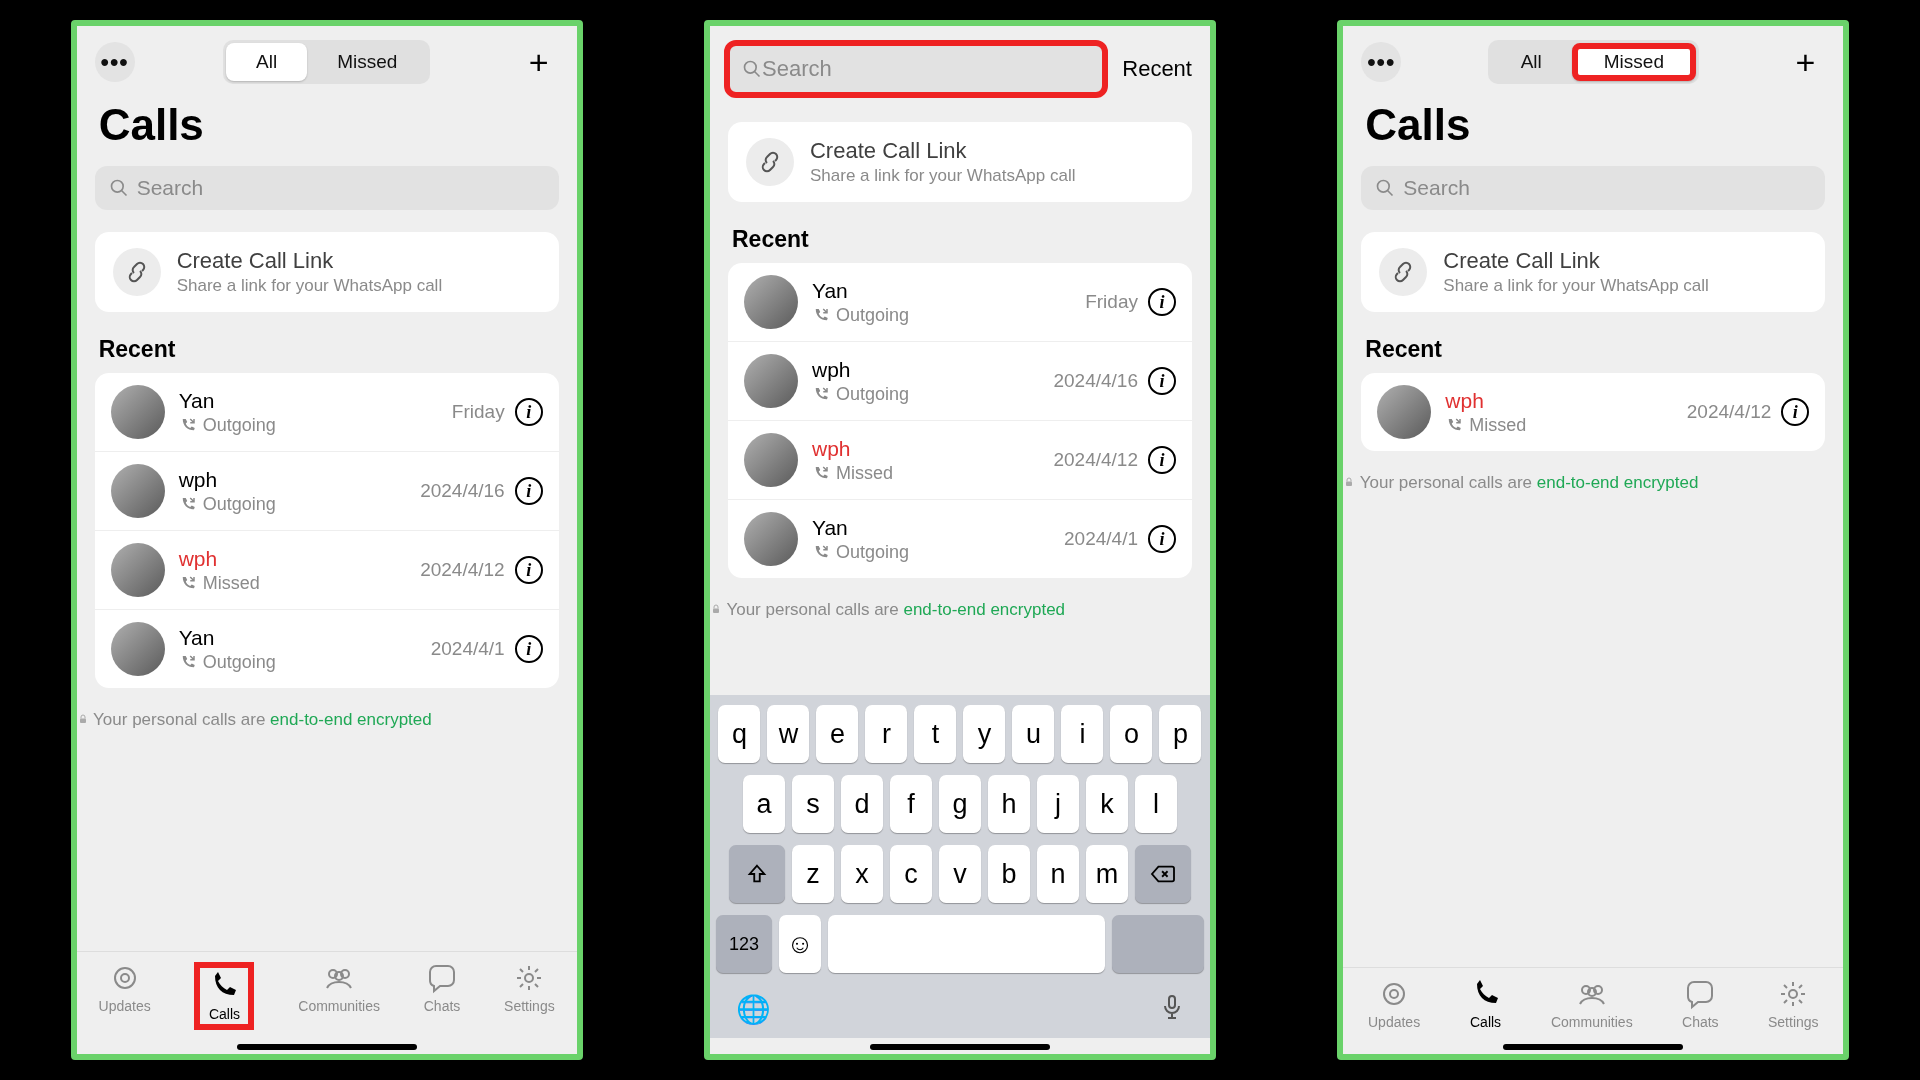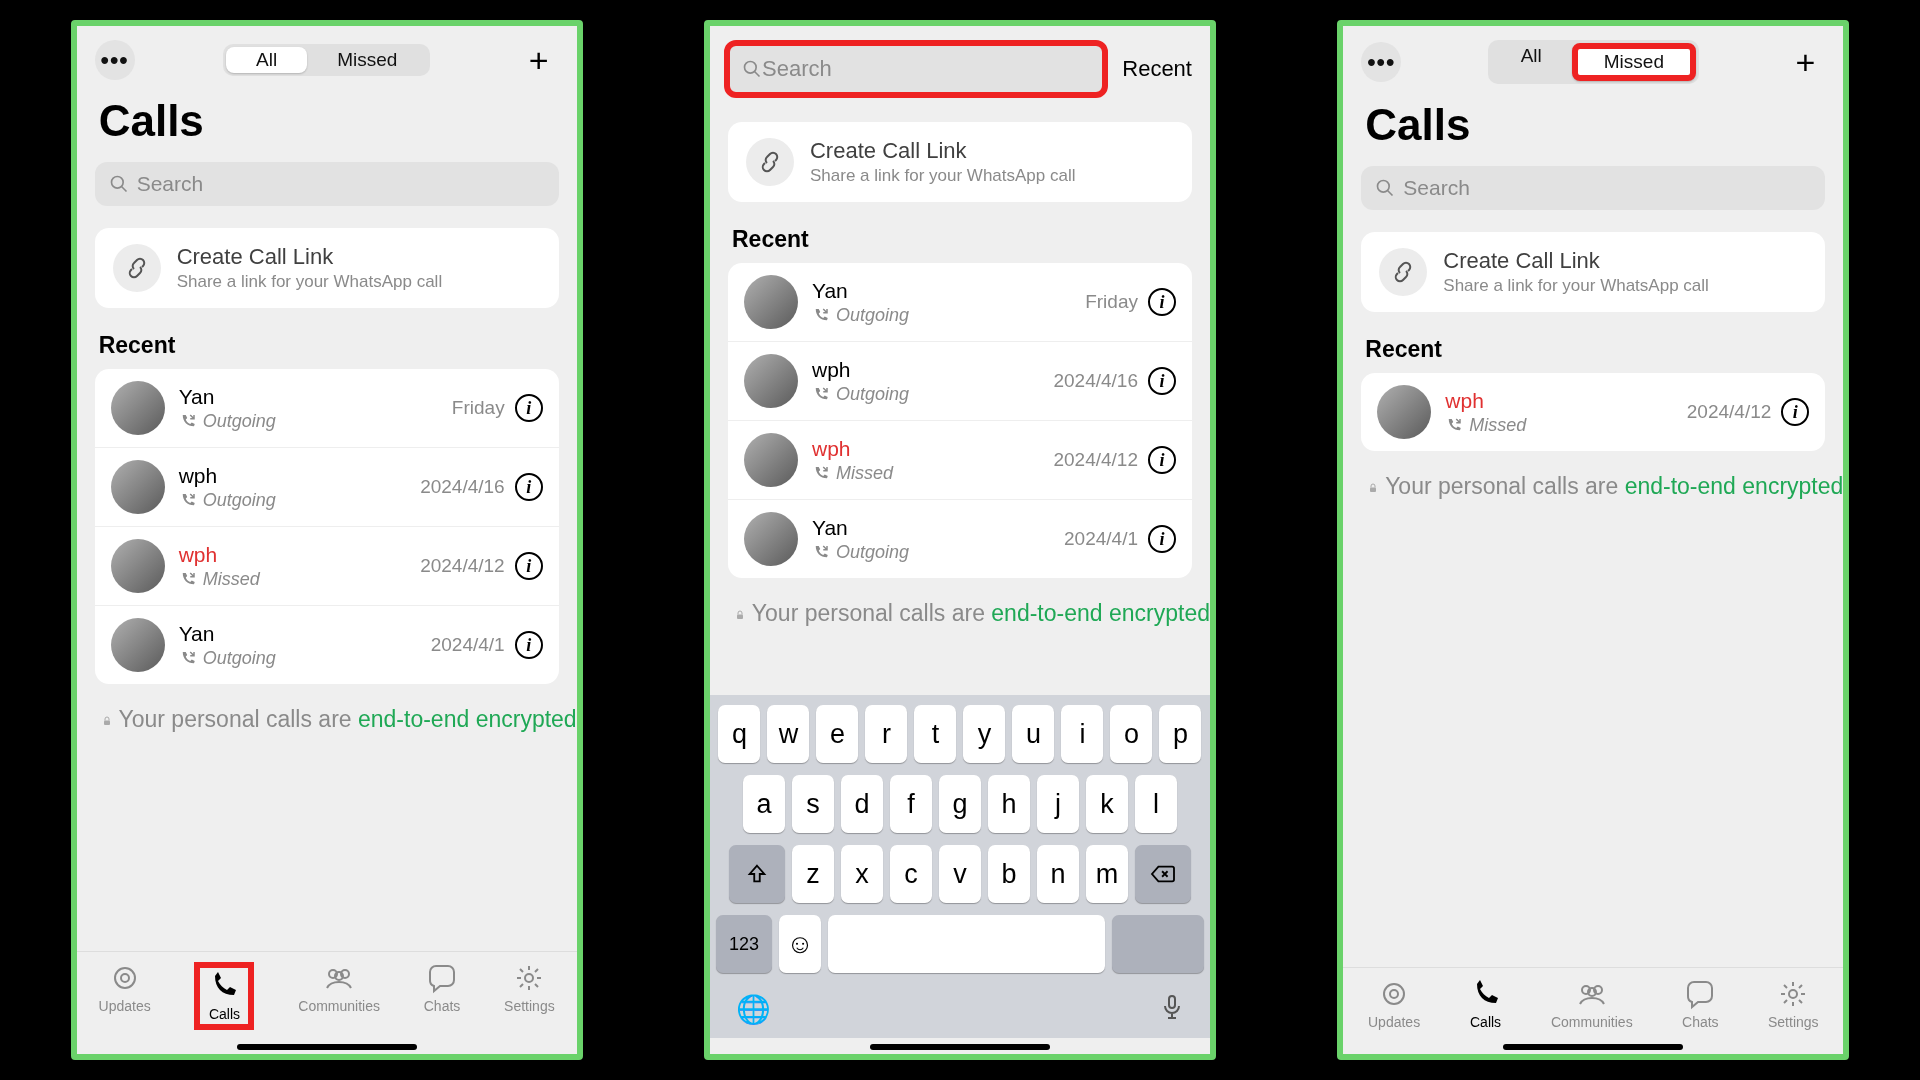--- a/index.html
+++ b/index.html
@@ -2,43 +2,43 @@
 <html><head>
 <meta charset="utf-8">
 <style>
 * { box-sizing: border-box; margin: 0; padding: 0; font-family: -apple-system, BlinkMacSystemFont, "Segoe UI", Helvetica, Arial, sans-serif; }
 body { background: #000; width: 1920px; height: 1080px; display: flex; justify-content: space-around; align-items: center; padding: 0 10px; }
 .phone { width: 512px; height: 1040px; background: #efefef; border: 6px solid #6ad26a; border-radius: 4px; position: relative; display: flex; flex-direction: column; }
 .topbar { display: flex; align-items: center; justify-content: space-between; padding: 14px 18px 10px; }
 .more-btn { width: 40px; height: 40px; border-radius: 50%; background: #e3e3e3; display: flex; align-items: center; justify-content: center; cursor: pointer; font-size: 24px; letter-spacing: 1px; color:#111; font-weight:700;}
 .plus-btn { width: 40px; height: 40px; display: flex; align-items: center; justify-content: center; cursor: pointer; font-size: 34px; color: #000; }
 .seg { background: #e0e0e0; border-radius: 10px; display: flex; padding: 3px; }
-.seg-item { padding: 2px 30px; font-size: 19px; color:#111; border-radius: 8px; cursor: pointer; }
+.seg-item { padding: 8px 30px; font-size: 19px; color:#111; border-radius: 8px; cursor: pointer; }
 .seg-item.active { background: #fff; box-shadow: 0 1px 2px rgba(0,0,0,.2); font-weight:500;}
 .title { font-size: 44px; font-weight: 700; padding: 6px 22px 10px; color: #000; }
 .searchbox { margin: 6px 18px 12px; background: #e2e2e2; border-radius: 12px; display: flex; align-items: center; padding: 10px 14px; color: #888; cursor: text; }
 .searchbox svg { margin-right: 8px; }
 .search-ph { font-size: 21px; color: #8a8a8a; }
 .card { background: #fff; margin: 10px 18px; border-radius: 14px; padding: 16px 18px; display: flex; align-items: center; cursor: pointer; }
 .link-circle { width: 48px; height: 48px; border-radius: 50%; background: #ececec; display:flex; align-items:center; justify-content:center; margin-right: 16px;}
 .card-t { font-size: 22px; color: #404040; }
 .card-s { font-size: 17px; color: #8a8a8a; margin-top:2px;}
 .section-h { font-size: 23px; font-weight:700; color:#000; padding: 14px 22px 6px;}
 .list { background:#fff; margin:4px 18px 10px; border-radius:14px; overflow:hidden; }
 .row { display:flex; align-items:center; padding:12px 16px; border-bottom:1px solid #eee; cursor:pointer; }
 .row:last-child{border-bottom:none;}
 .avatar { width:54px; height:54px; border-radius:50%; background: linear-gradient(135deg,#b0b0b0,#5a5a5a); margin-right:14px; flex-shrink:0;}
 .row-mid { flex:1; }
 .name { font-size:21px; color:#000; }
 .name.missed { color:#e03131; }
-.subline { display:flex; align-items:center; gap:6px; font-size:18px; color:#8a8a8a; margin-top:2px;font-style:italic;}
+.subline { display:flex; align-items:center; gap:6px; font-size:18px; color:#8a8a8a; margin-top:2px;}
 .row-right { display:flex; align-items:center; gap:10px;}
 .date { font-size:19px; color:#8a8a8a; }
 .info-ic { width:28px; height:28px; border:2px solid #000; border-radius:50%; display:flex; align-items:center; justify-content:center; font-style:italic; font-family:serif; font-size:18px; font-weight:600;}
-.enc { text-align:right; font-size:23px; color:#8a8a8a; padding:12px 0;}
+.enc { text-align:left; font-size:17px; color:#8a8a8a; padding:12px 0;}
 .enc a { color:#1fa855; text-decoration:none;}
 .bottombar { margin-top:auto; display:flex; justify-content:space-around; padding:10px 0 8px; background:#efefef; border-top:1px solid #ddd;}
 .tab { display:flex; flex-direction:column; align-items:center; gap:4px; cursor:pointer; font-size:14px; color:#8a8a8a;}
 .tab.active { color:#000; }
 .tab svg { width:32px; height:32px; }
 .homebar { width:180px; height:6px; background:#000; border-radius:4px; margin:6px auto 4px;}
 .red-box { border:6px solid #ee2222; }
 .phone2-top { display:flex; align-items:center; padding:14px 14px; gap:10px;}
 .searchfield { flex:1; background:#e2e2e2; border-radius:12px; display:flex; align-items:center; padding:10px 12px; }
 .searchfield input { border:0; background:transparent; font-size:22px; outline:none; flex:1; color:#000;}

